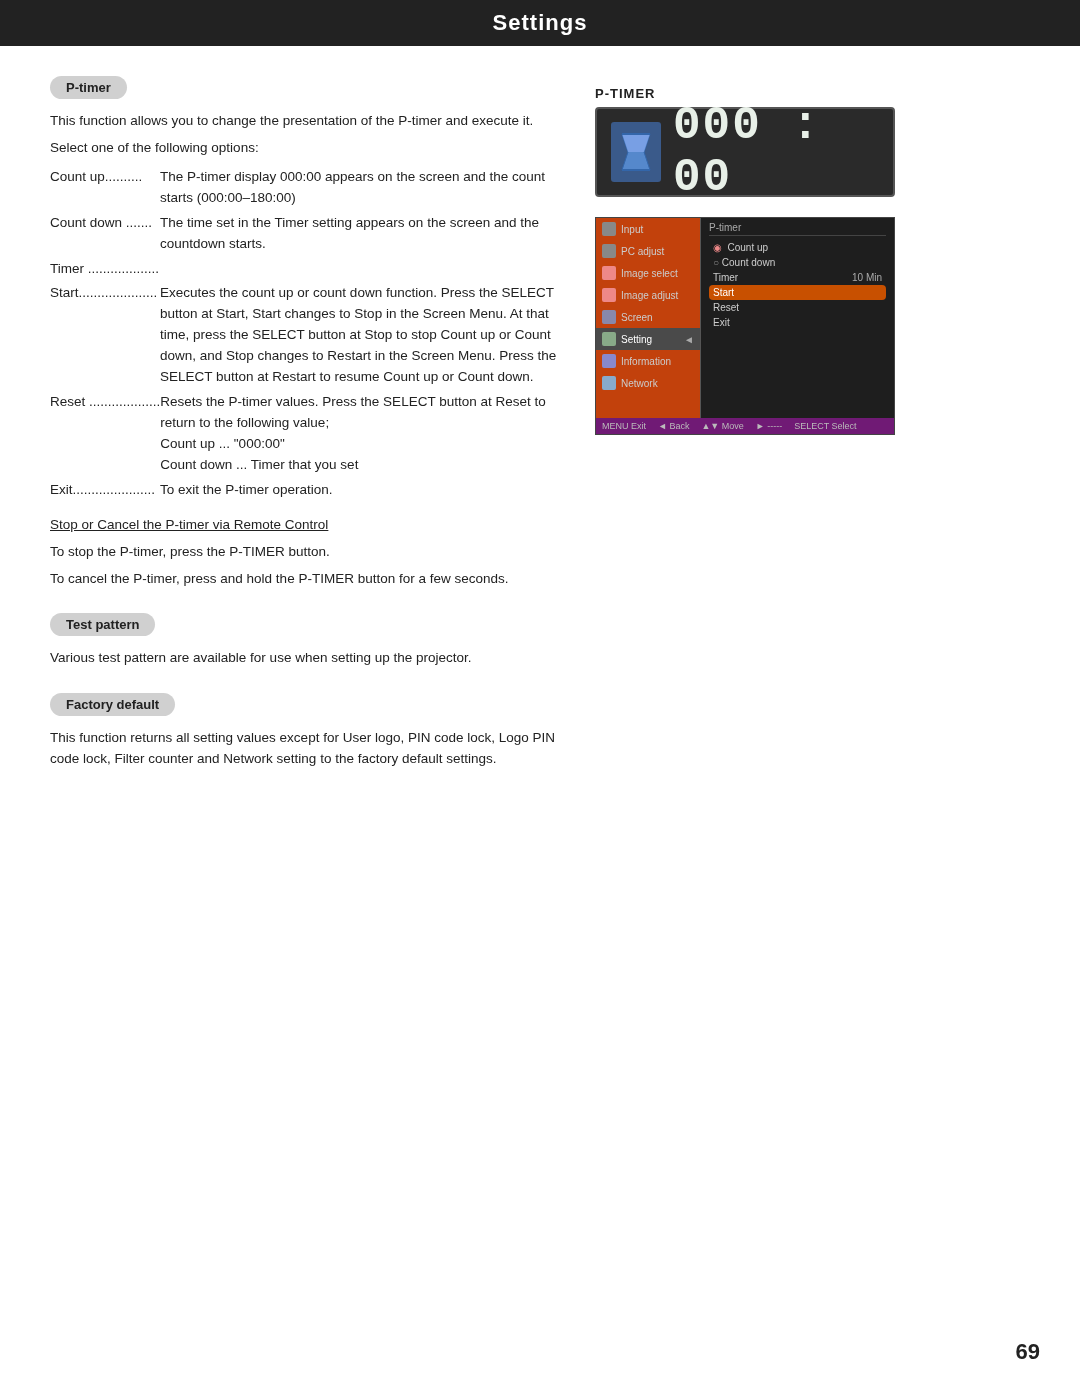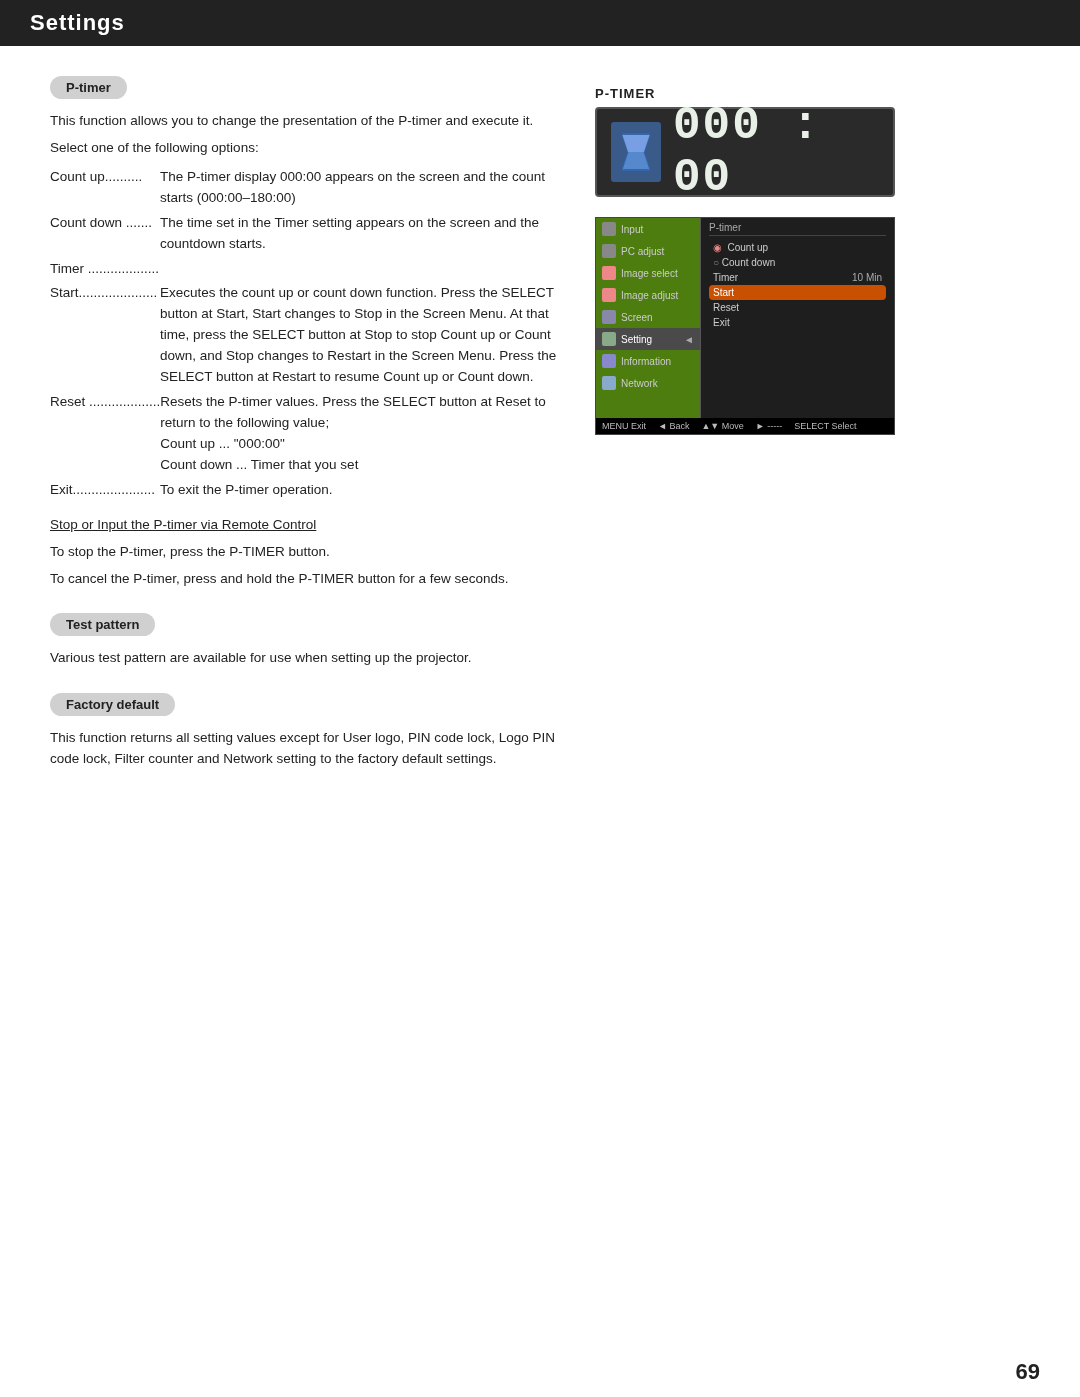--- a/index.html
+++ b/index.html
@@ -10,21 +10,21 @@
       font-family: Arial, Helvetica, sans-serif;
       font-size: 14px;
       color: #222;
       position: relative;
     }
 
     
     .page-header {
       background: #222;
       color: #fff;
-      text-align: left;
+      text-align: center;
       padding: 10px 30px;
       font-size: 22px;
       font-weight: bold;
       letter-spacing: 1px;
     }
 
     .page-content {
       display: flex;
       padding: 30px 30px 30px 50px;
       gap: 15px;
@@ -143,21 +143,21 @@
       margin-top: 10px;
     }
 
     .menu-inner {
       display: flex;
       height: 200px;
     }
 
     .menu-left {
       width: 105px;
-      background: #4d7c0f;
+      background: #c2410c;
       border-right: 1px solid #555;
       text-align: center;
     }
 
     .menu-left-item {
       display: flex;
       align-items: center;
       padding: 4px 6px;
       gap: 5px;
       font-size: 10px;
@@ -207,32 +207,32 @@
       background: #c85000;
       color: #fff;
       border-radius: 4px;
     }
 
     .menu-right-item.timer-row {
       justify-content: space-between;
     }
 
     .menu-bottom-bar {
-      background: #000000;
+      background: #701a75;
       display: flex;
       padding: 3px 6px;
       font-size: 9px;
       color: #bbb;
       gap: 12px;
     }
 
     
     .page-number {
       position: absolute;
-      bottom: 12px;
+      bottom: 32px;
       right: 40px;
       font-size: 22px;
       font-weight: bold;
       color: #222;
     }
   </style>
 </head>
 <body>
 
 <div class="page-header">
@@ -275,21 +275,21 @@
         </div>
 
         <div class="option-row">
           <span class="option-name">Exit......................</span>
           <span class="option-desc">To exit the P-timer operation.</span>
         </div>
 
       </div>
 
       <p style="margin-top:14px;">
-        <span class="underline-link">Stop or Input the P-timer via Remote Control</span>
+        <span class="underline-link">Stop or Cancel the P-timer via Remote Control</span>
       </p>
       <p style="margin-top:4px;">To stop the P-timer, press the P-TIMER button.</p>
       <p style="margin-top:2px;">To cancel the P-timer, press and hold the P-TIMER button for a few seconds.</p>
     </div>
 
     <div class="section-block">
       <div class="section-label">Test pattern</div>
       <p>Various test pattern are available for use when setting up the projector.</p>
     </div>
 

